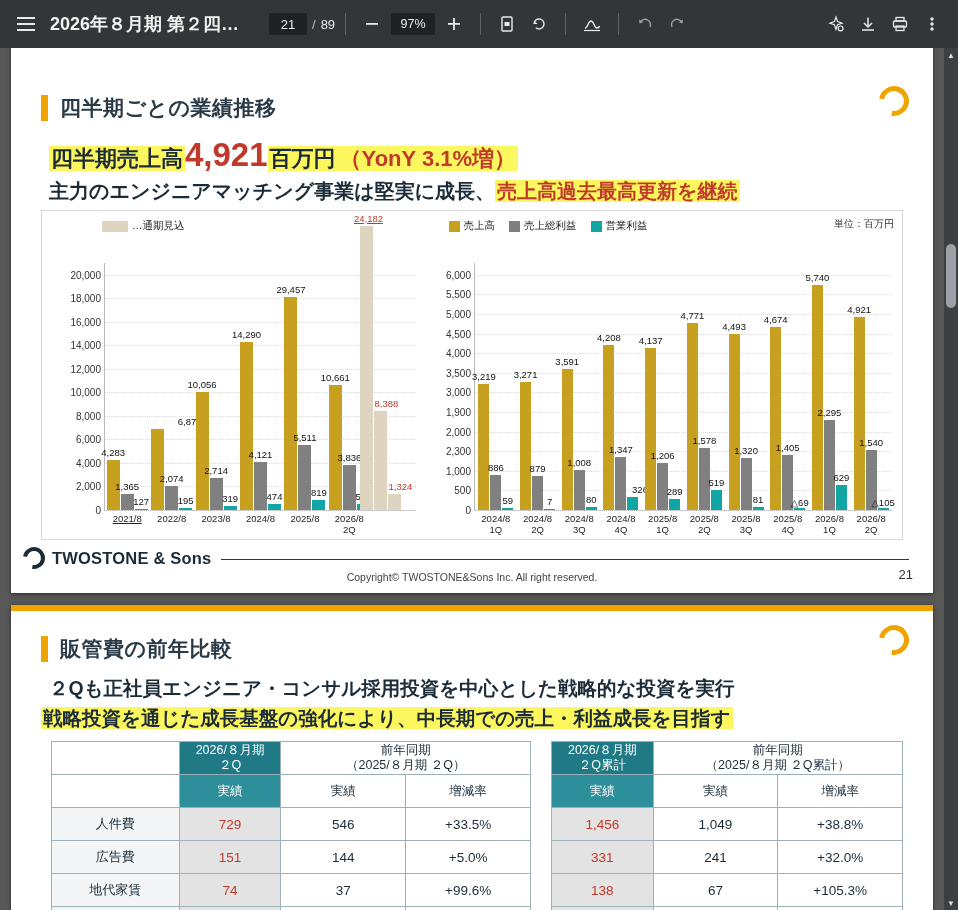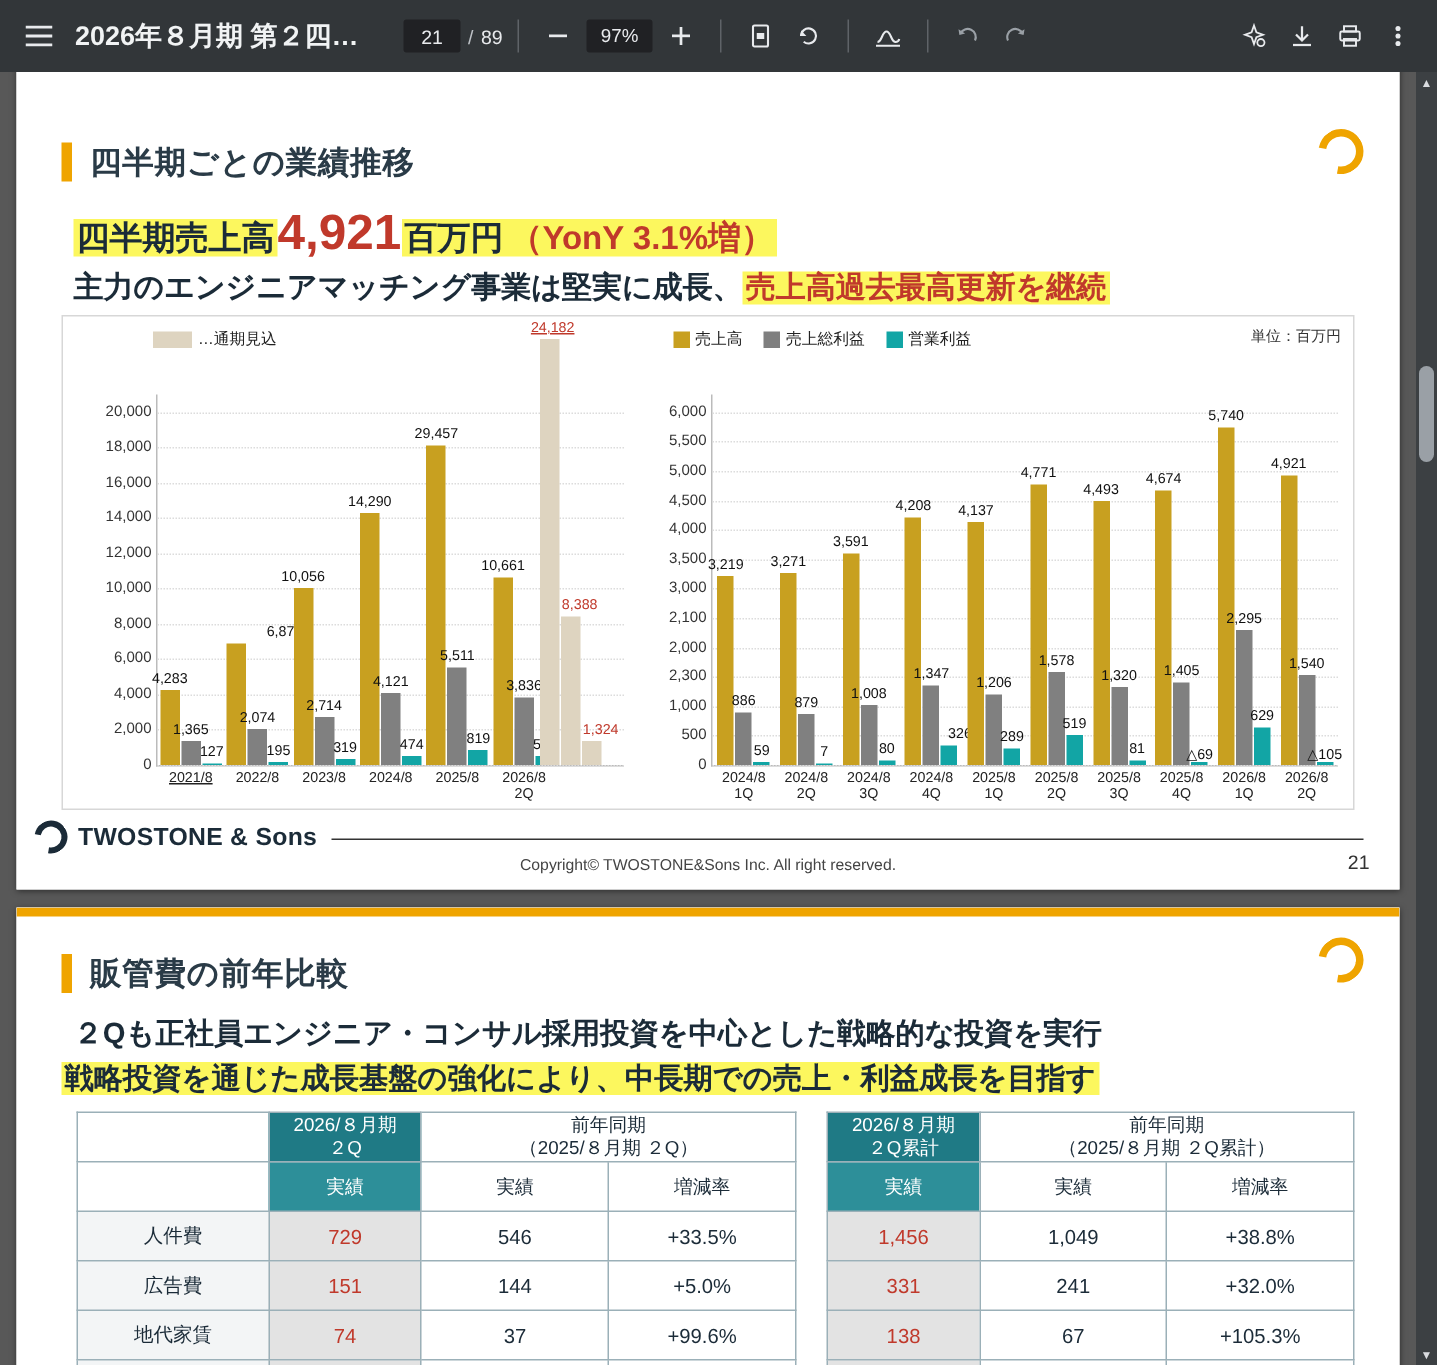--- a/index.html
+++ b/index.html
@@ -596,21 +596,21 @@
             <div class="ytick" style="top: 247px;">0</div>
             <div class="gridline" style="top: 227.397px;"></div>
             <div class="ytick" style="top: 227.397px;">500</div>
             <div class="gridline" style="top: 207.794px;"></div>
             <div class="ytick" style="top: 207.794px;">1,000</div>
             <div class="gridline" style="top: 188.19px;"></div>
             <div class="ytick" style="top: 188.19px;">2,300</div>
             <div class="gridline" style="top: 168.587px;"></div>
             <div class="ytick" style="top: 168.587px;">2,000</div>
             <div class="gridline" style="top: 148.984px;"></div>
-            <div class="ytick" style="top: 148.984px;">2,100</div>
+            <div class="ytick" style="top: 148.984px;">1,900</div>
             <div class="gridline" style="top: 129.381px;"></div>
             <div class="ytick" style="top: 129.381px;">3,000</div>
             <div class="gridline" style="top: 109.778px;"></div>
             <div class="ytick" style="top: 109.778px;">3,500</div>
             <div class="gridline" style="top: 90.1746px;"></div>
             <div class="ytick" style="top: 90.1746px;">4,000</div>
             <div class="gridline" style="top: 70.5714px;"></div>
             <div class="ytick" style="top: 70.5714px;">4,500</div>
             <div class="gridline" style="top: 50.9683px;"></div>
             <div class="ytick" style="top: 50.9683px;">5,000</div>

